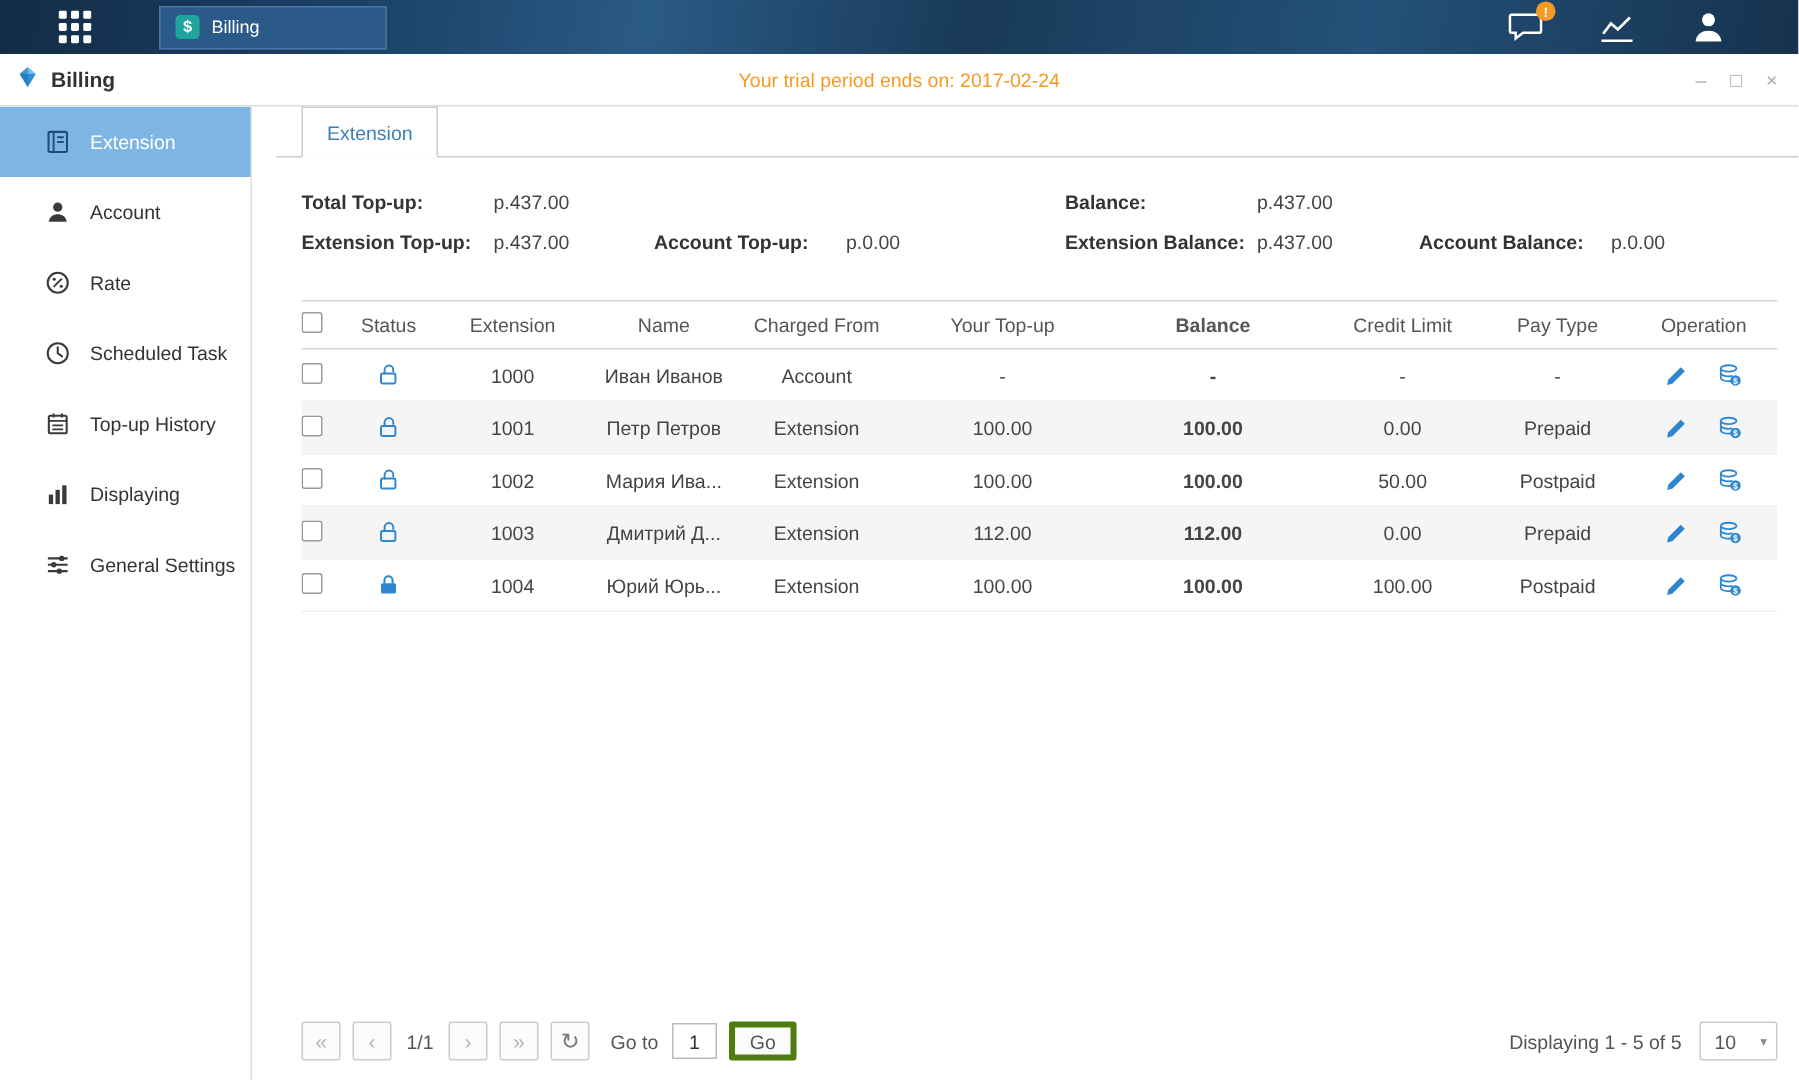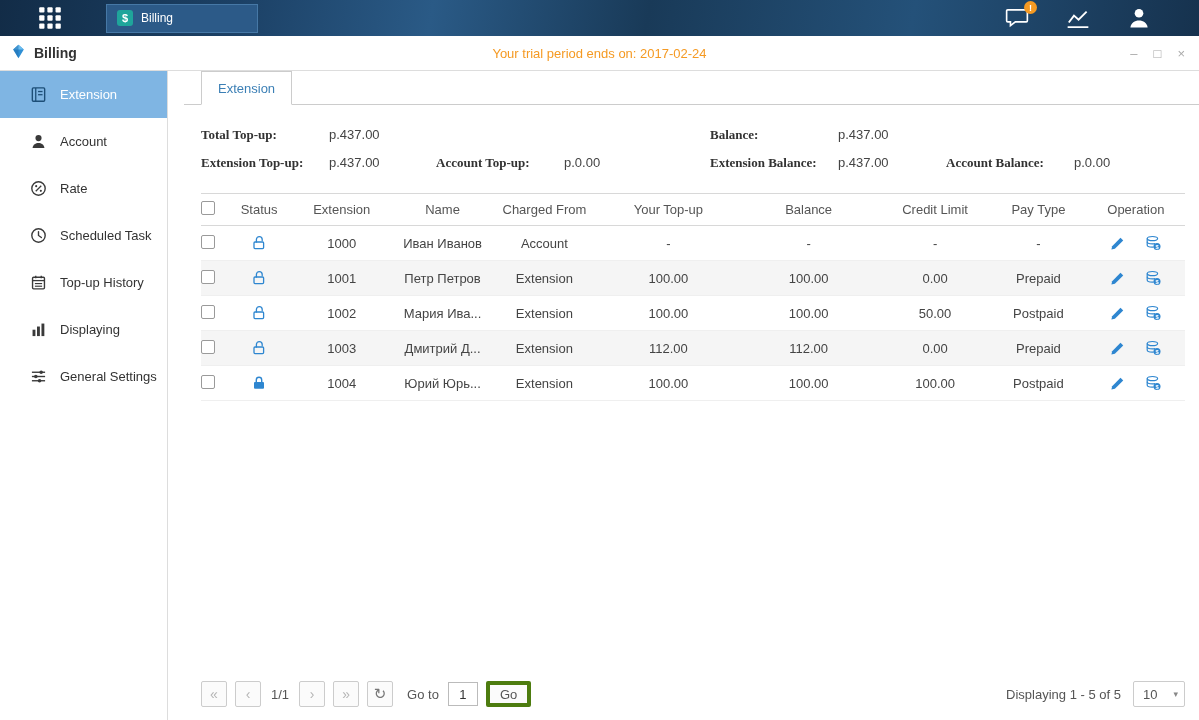--- a/index.html
+++ b/index.html
@@ -50,37 +50,37 @@
   .tabstrip { height:34px; border-bottom:1px solid #ccc; display:flex; padding-left:17px; }
   .tab {
     height:34px; border:1px solid #ccc; border-bottom:1px solid #fff;
     background:#fff; padding:0 16px; display:flex; align-items:center;
     font-size:13px; color:#3b7fb5; position:relative; top:0; margin-bottom:-1px; cursor:pointer;
   }
   .content { flex:1; display:flex; flex-direction:column; padding:0 14px 0 17px; min-height:0; }
   
   .summary { margin-top:22px; display:grid; grid-template-columns:235px 274px 236px 255px; row-gap:12px; font-size:13px; }
   .scell { display:flex; align-items:baseline; }
-  .slabel { font-weight:bold; width:128px; flex-shrink:0; color:#333;font-family:Liberation Serif, serif; }
+  .slabel { font-weight:bold; width:128px; flex-shrink:0; color:#333; }
   .svalue { color:#444; }
   
   .actions { margin-top:26px; display:flex; gap:9px; }
   .btn {
     background:#3d94d4; color:#fff; border:none; height:27px; padding:0 13px;
     font-size:13px; border-radius:3px; cursor:pointer; font-family:inherit;
   }
   
-  .dtable { margin-top:22px; font-size:13px; color:#444; }
+  .dtable { margin-top:31px; font-size:13px; color:#444; }
   .thead { display:flex; align-items:center; height:33px; border-top:1px solid #d8d8d8; border-bottom:1px solid #d8d8d8; color:#555; }
   .trow { display:flex; align-items:center; height:35px; border-bottom:1px solid #efefef; }
   .trow.alt { background:#f5f5f5; }
   .cell { text-align:center; overflow:hidden; white-space:nowrap; }
   .w-cb{width:30px; text-align:left;} .w-status{width:58px;} .w-ext{width:110px;}
   .w-name{width:95px;} .w-charged{width:112px;} .w-total{width:140px;}
-  .w-bal{width:145px;} .w-credit{width:112px;} .w-pay{width:98px;} .w-op{width:100px;}
+  .w-bal{width:145px;font-weight:bold;} .w-credit{width:112px;} .w-pay{width:98px;} .w-op{width:100px;}
   .op-cell { display:flex; justify-content:center; align-items:center; gap:20px; }
   .icon-btn { display:flex; cursor:pointer; color:#2e86d0; }
   .lock-btn { display:inline-flex; cursor:pointer; color:#2e86d0; vertical-align:middle; }
   input[type=checkbox]{
     appearance:none; -webkit-appearance:none; width:14px; height:14px;
     border:1px solid #9a9a9a; border-radius:2px; background:#fff; margin:0; cursor:pointer;
   }
   
   .pagination { margin-top:auto; padding:8px 0 13px; display:flex; align-items:center; font-size:13px; color:#555; }
   .pgbtn {

